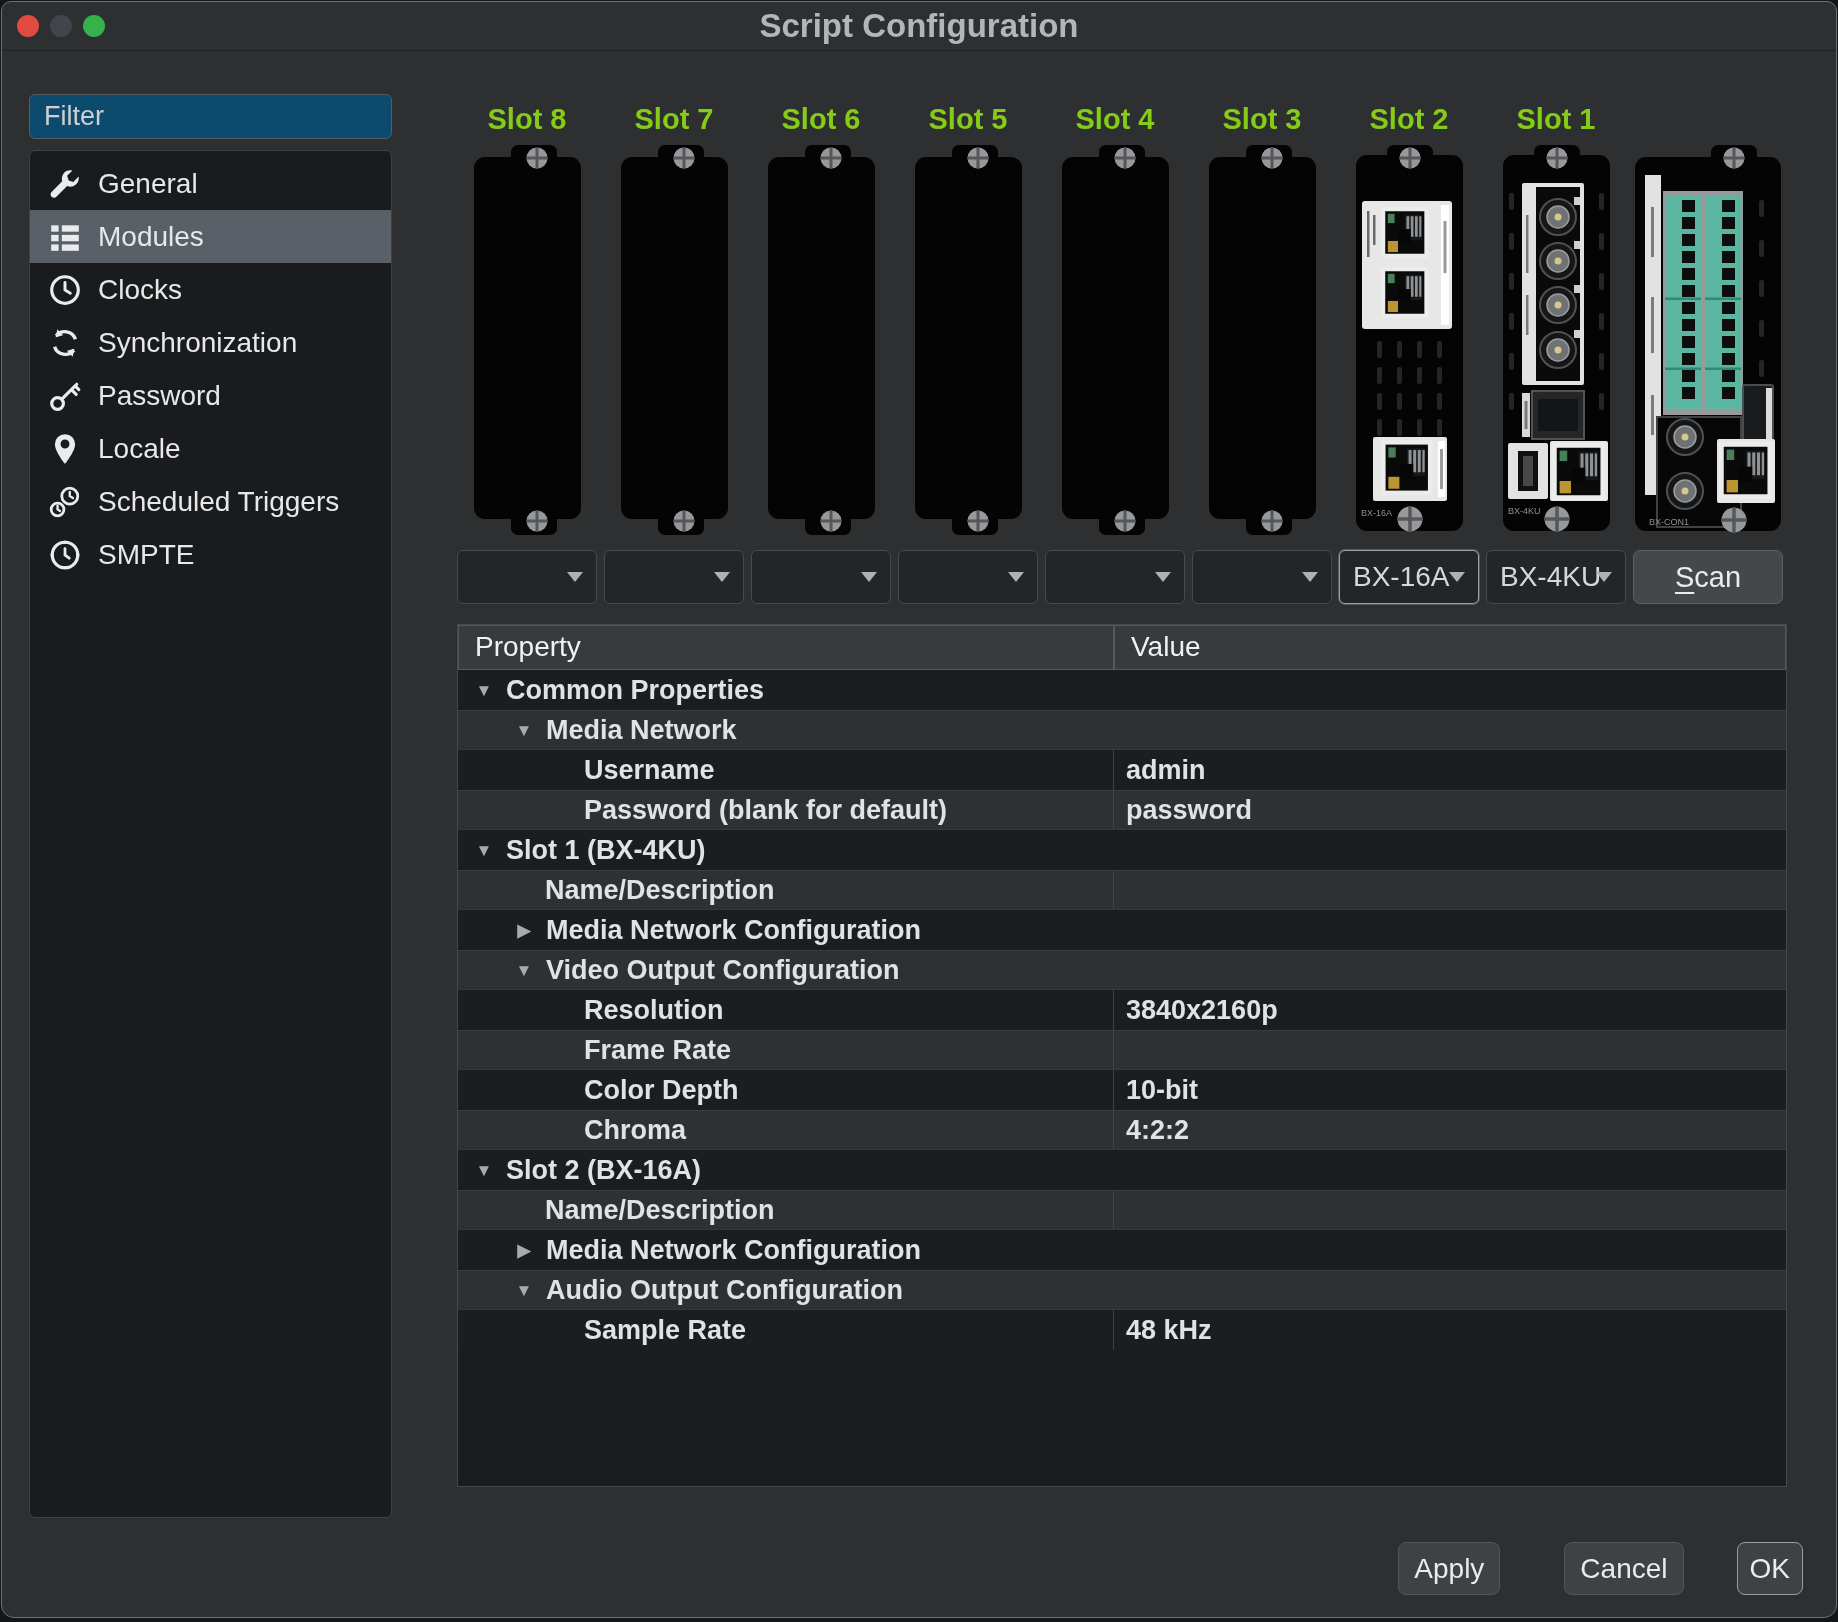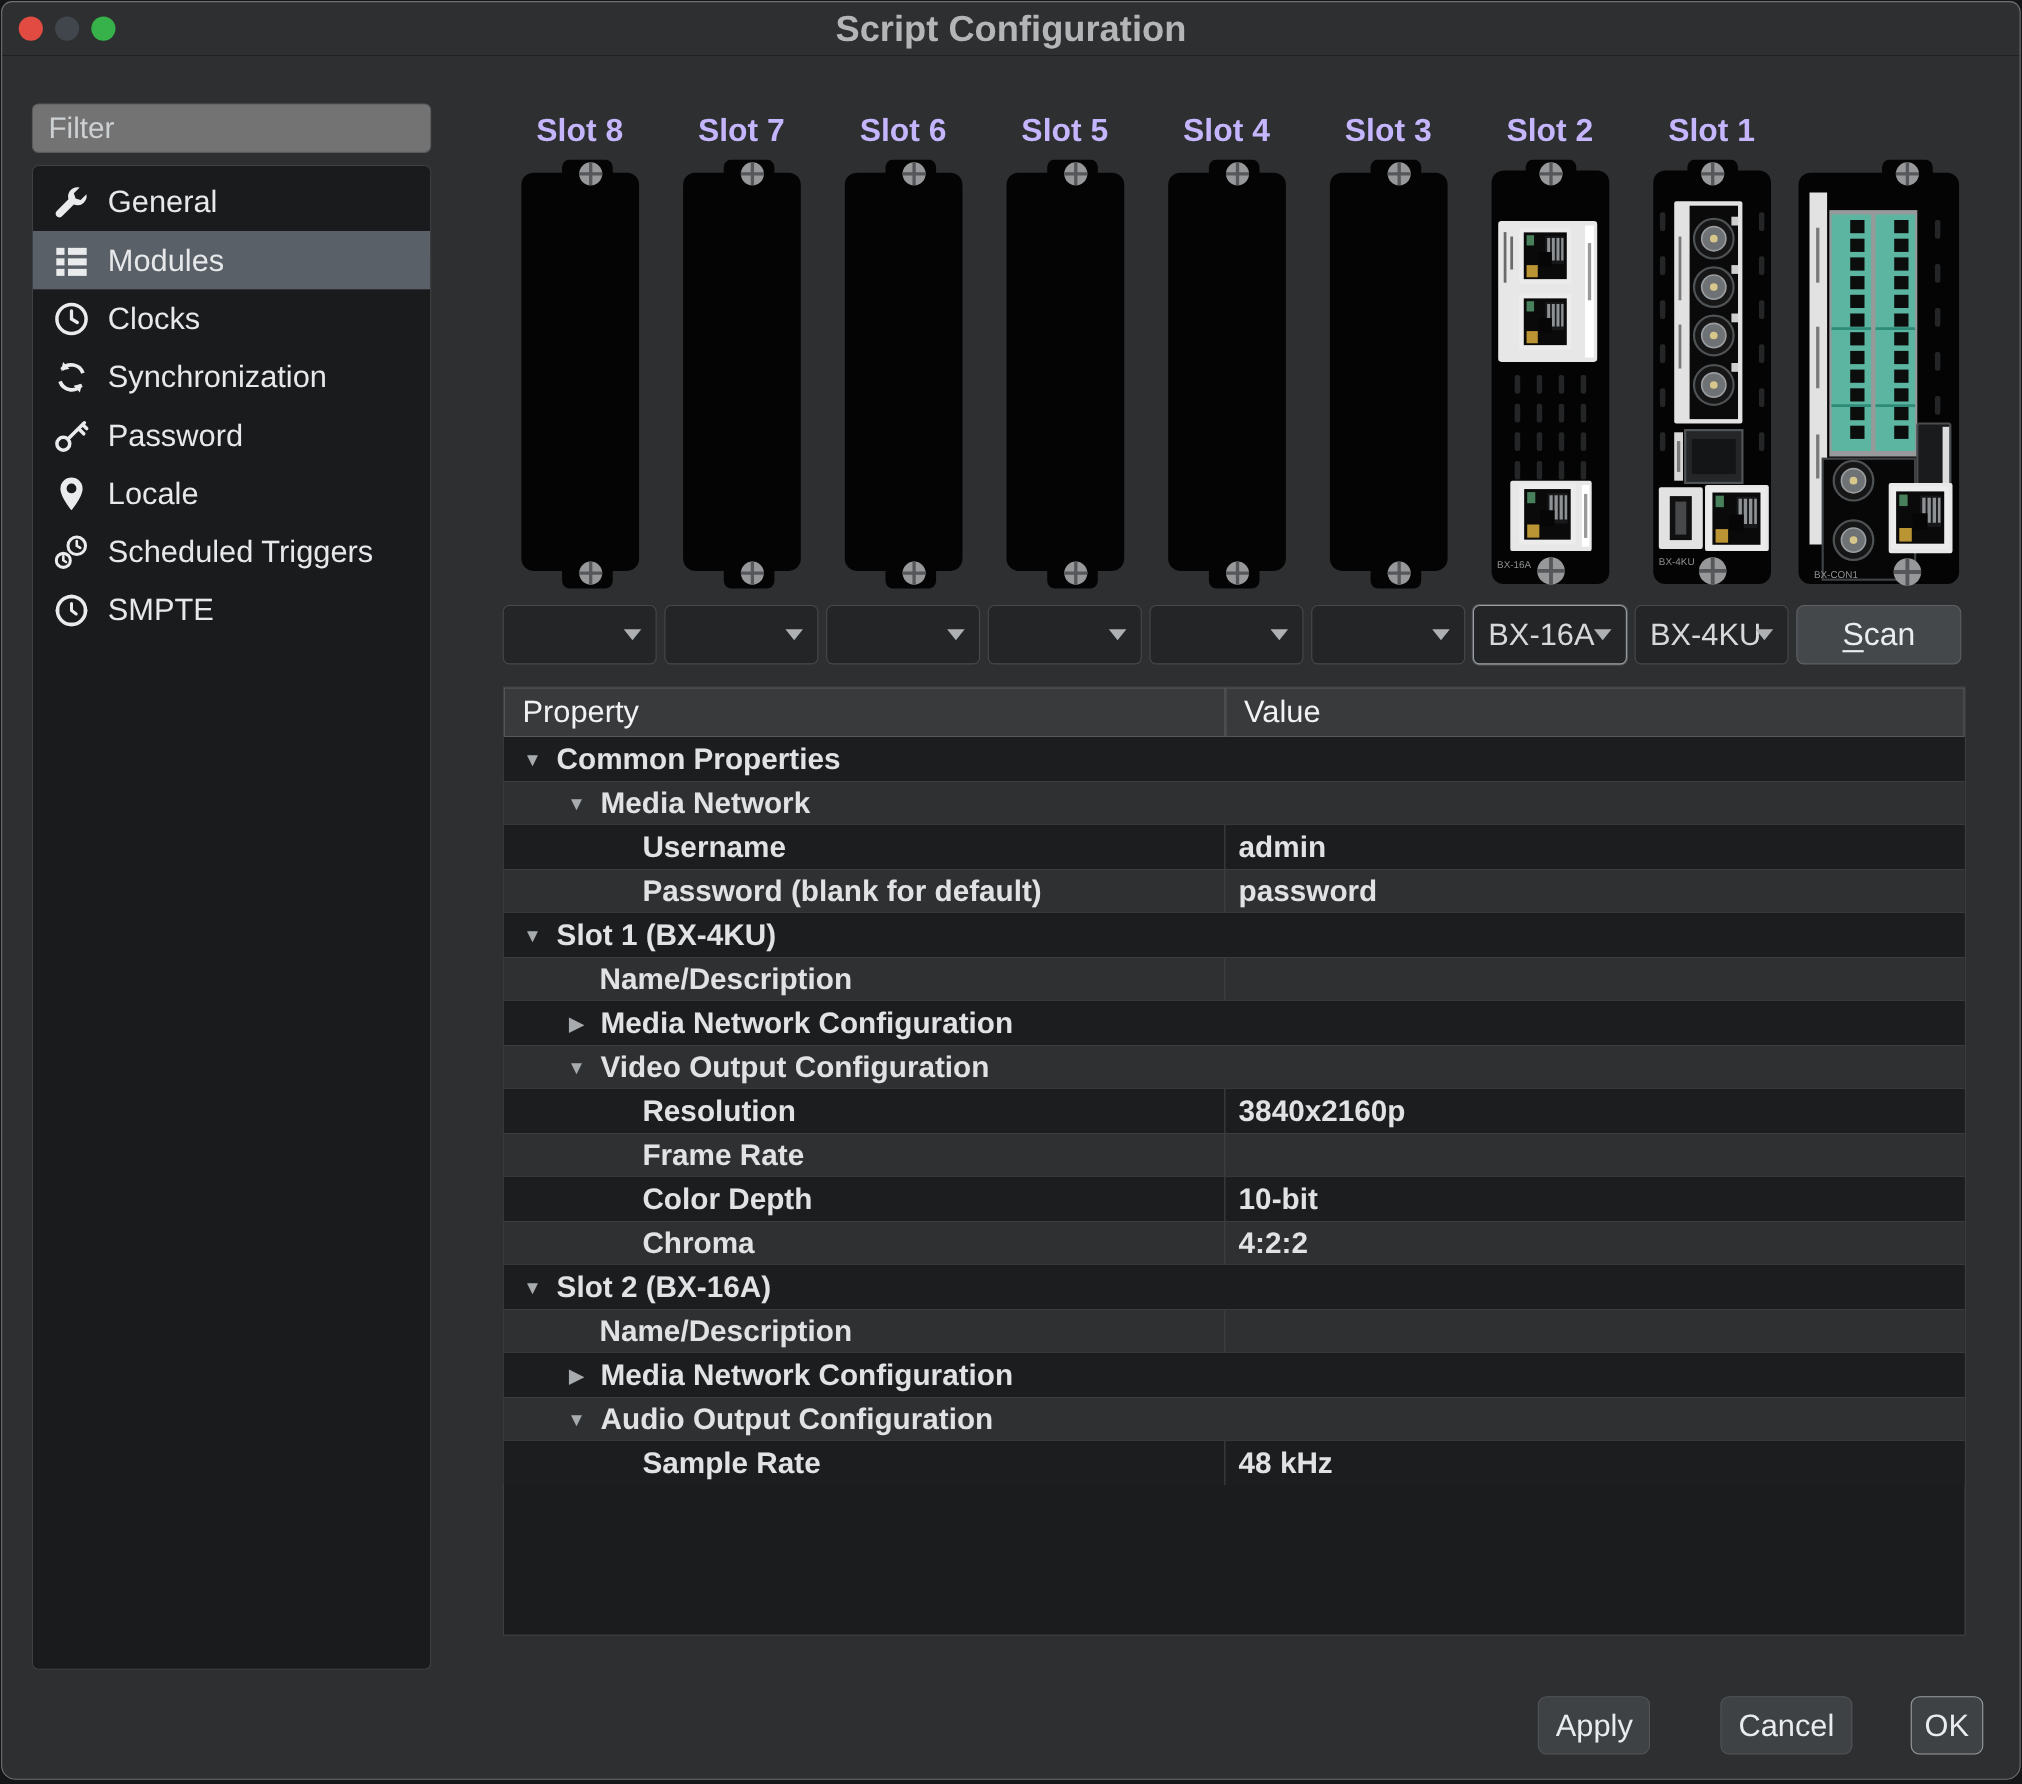--- a/index.html
+++ b/index.html
@@ -12,35 +12,35 @@
   .titlebar{position:absolute;left:0;top:0;width:100%;height:48px;border-bottom:1px solid #202122;}
   .tl{position:absolute;top:13px;width:22px;height:22px;border-radius:50%;}
   .tl.red{left:15px;background:#e24b41;}
   .tl.yellow{left:48px;background:#41464c;}
   .tl.green{left:81px;background:#37b24a;}
   .title{position:absolute;left:0;top:0;width:100%;height:48px;line-height:48px;text-align:center;
     font-size:33px;font-weight:bold;color:#b3b5b7;}
 
   
   .filter{position:absolute;left:27px;top:92px;width:363px;height:45px;box-sizing:border-box;
-    background:#737373;border:1px solid #595c5f;border-radius:6px;padding:0 14px;
+    background:#0c4a6e;border:1px solid #595c5f;border-radius:6px;padding:0 14px;
     font-size:27px;color:#d3d6d8;font-family:"Liberation Sans",sans-serif;outline:none;}
   .filter::placeholder{color:#cdd0d2;opacity:1;}
   .navlist{position:absolute;left:27px;top:148px;width:363px;height:1368px;box-sizing:border-box;
     background:#1a1b1c;border:1px solid #3e4143;border-radius:6px;padding-top:6px;overflow:hidden;}
   .navitem{height:53px;display:flex;align-items:center;color:#e6e8ea;font-size:28px;cursor:default;}
   .navitem.selected{background:#596067;}
   .navicon{width:34px;height:34px;margin:0 16px 0 18px;flex:0 0 34px;}
   .navicon svg{display:block;}
 
   
   .slots{position:absolute;left:455px;top:98px;display:flex;gap:7px;}
   .slot-col{width:140px;display:flex;flex-direction:column;align-items:center;}
   .slot-col.wide{width:150px;}
-  .slot-header{height:38px;line-height:38px;font-size:29px;font-weight:bold;color:#c4b5fd;text-align:center;}
+  .slot-header{height:38px;line-height:38px;font-size:29px;font-weight:bold;color:#84cc16;text-align:center;}
   .card-wrap{margin-top:7px;height:392px;display:flex;justify-content:center;}
 
   
   .selects{position:absolute;left:455px;top:548px;display:flex;gap:7px;align-items:center;}
   .slot-select{position:relative;width:140px;height:54px;box-sizing:border-box;background:#232527;
     border:1px solid #47494c;border-radius:6px;}
   .slot-select.focused{border-color:#9aa0a4;box-shadow:0 0 0 1px #7e848880;}
   .sel-value{position:absolute;left:13px;top:0;line-height:52px;font-size:28px;color:#d6d8da;}
   .sel-arrow{position:absolute;right:13px;top:21px;width:0;height:0;
     border-left:8px solid transparent;border-right:8px solid transparent;border-top:10px solid #aeb1b3;}

